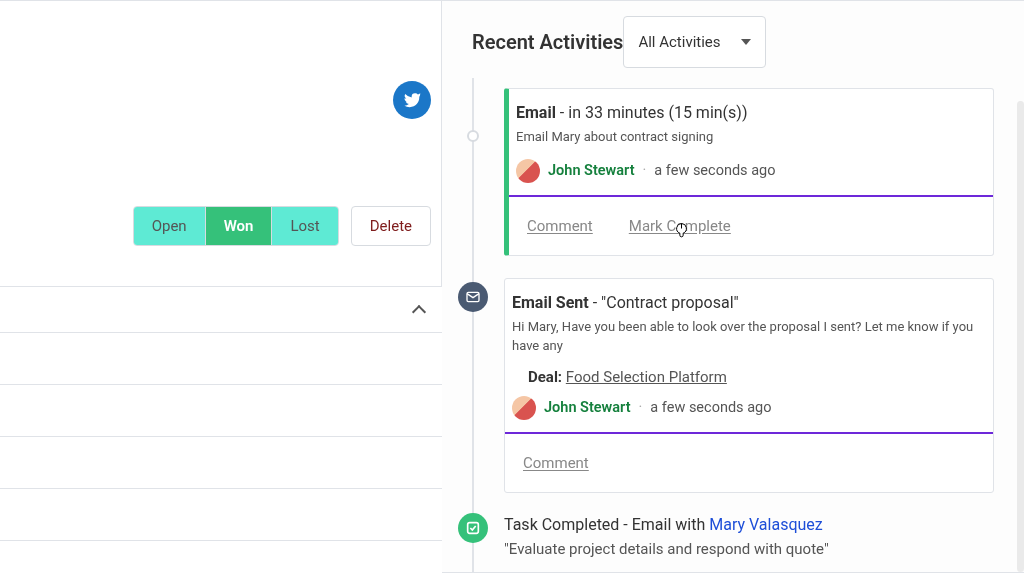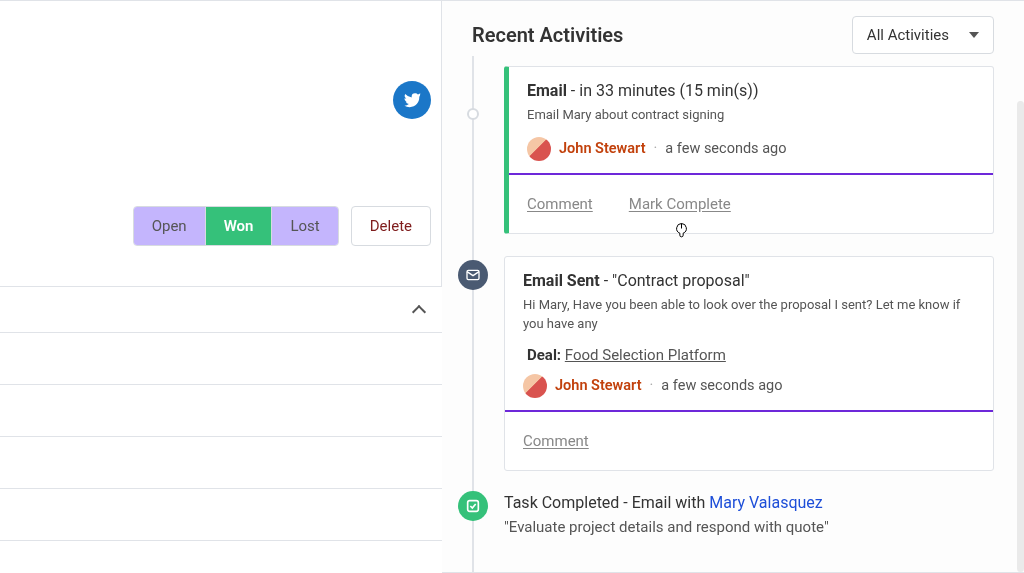--- a/index.html
+++ b/index.html
@@ -5,53 +5,53 @@
     *{box-sizing:border-box;margin:0;padding:0;font-family:-apple-system,BlinkMacSystemFont,"Segoe UI",Roboto,Helvetica,Arial,sans-serif}
     body{width:1024px;height:573px;overflow:hidden;background:#f8f9fa;position:relative}
     .page{display:flex;height:100%;border-top:1px solid #e0e3e8;border-bottom:1px solid #e0e3e8}
     .left{width:442px;border-right:1px solid #e0e3e8;background:#fff;position:relative}
     .right{flex:1;padding:15px 30px 0 30px;background:#fdfdfd;position:relative}
 
     .twitter-badge{position:absolute;top:80px;right:10px;width:38px;height:38px;border-radius:50%;background:#1b77c8;display:flex;align-items:center;justify-content:center;color:#fff}
 
     .status-row{position:absolute;top:205px;right:10px;display:flex;gap:12px}
     .btn-group{display:flex;border:1px solid #d7dbe0;border-radius:4px;overflow:hidden}
-    .btn-group span{padding:10px 18px;font-size:15px;color:#555;background:#c4b5fd;border-right:1px solid #d7dbe0;cursor:pointer}
+    .btn-group span{padding:10px 18px;font-size:15px;color:#555;background:#5eead4;border-right:1px solid #d7dbe0;cursor:pointer}
     .btn-group span:last-child{border-right:none}
     .btn-group span.active{background:#35c17a;color:#fff;font-weight:600}
     .btn-delete{border:1px solid #d7dbe0;border-radius:4px;padding:10px 18px;font-size:15px;color:#7f1d1d;background:#fff;cursor:pointer}
 
     .collapse-panel{position:absolute;top:285px;left:-5px;right:-2px;border:1px solid #e0e3e8;background:#fff}
     .collapse-header{height:46px;display:flex;align-items:center;justify-content:flex-end;padding:0 18px;border-bottom:1px solid #e0e3e8}
     .collapse-row{height:52px;border-bottom:1px solid #e0e3e8}
 
-    .right-header{display:flex;justify-content:space-between;align-items:center;margin-bottom:12px}
+    .right-header{display:flex;justify-content:flex-start;align-items:center;margin-bottom:20px}
     .right-header h2{font-size:20px;font-weight:600;color:#333}
-    .filter-dd{display:flex;align-items:center;gap:20px;border:1px solid #d7dbe0;border-radius:4px;padding:9px 14px;background:#fff;cursor:pointer;font-size:15px;color:#333}
+    .filter-dd{display:flex;align-items:center;gap:20px;border:1px solid #d7dbe0;border-radius:4px;padding:16px 14px;background:#fff;cursor:pointer;font-size:15px;color:#333}
 
     .timeline{position:relative;margin-left:-16px}
     .timeline-line{position:absolute;left:16px;top:-10px;bottom:-80px;width:2px;background:#e0e3e8}
 
     .t-item{position:relative;padding-left:48px;margin-bottom:22px}
     .t-dot{position:absolute;left:11px;top:42px;width:12px;height:12px;border:2px solid #d7dbe0;background:#fff;border-radius:50%}
     .t-icon{position:absolute;left:2px;top:4px;width:30px;height:30px;border-radius:50%;display:flex;align-items:center;justify-content:center}
     .t-icon.blue{background:#4a5a72;color:#fff}
     .t-icon.green{background:#35c17a;color:#fff}
 
     .card{border:1px solid #e0e3e8;border-radius:3px;background:#fff}
     .card.accent{border-left:5px solid #35c17a}
-    .card-body{padding:14px 18px 12px}
+    .card-body{padding:14px 7px 12px}
     .card-title{font-size:16px;margin-bottom:6px;color:#333;font-weight:400}
     .card-title strong{font-weight:700}
     .card-sub{font-size:13px;color:#555;margin-bottom:12px;line-height:1.45}
     .meta-row{display:flex;align-items:center;gap:8px;font-size:14.5px;color:#555}
     .avatar{width:24px;height:24px;border-radius:50%;background:linear-gradient(135deg,#f5c6a5 45%,#d9534f 46%);display:inline-block}
-    .meta-row .name{font-weight:600;color:#c2410c}
+    .meta-row .name{font-weight:600;color:#15803d}
     .meta-row .dot{color:#aaa}
-    .deal-row{margin:10px 4px;font-size:15px}
+    .deal-row{margin:10px 16px;font-size:15px}
     .deal-row strong{color:#333}
     .deal-row a{color:#555;text-decoration:underline}
     .card-actions{border-top:2px solid #6d28d9;padding:20px 18px;display:flex;gap:36px}
     .card-actions a{color:#888;font-size:15px;text-decoration:underline;text-underline-offset:2px;cursor:pointer}
 
     .task-block{padding-left:48px;position:relative}
     .task-title{font-size:16px;color:#333;margin-bottom:6px}
     .task-title strong{font-weight:400}
     .task-title a{color:#1d4ed8;}
     .task-quote{font-size:15px;color:#555}

